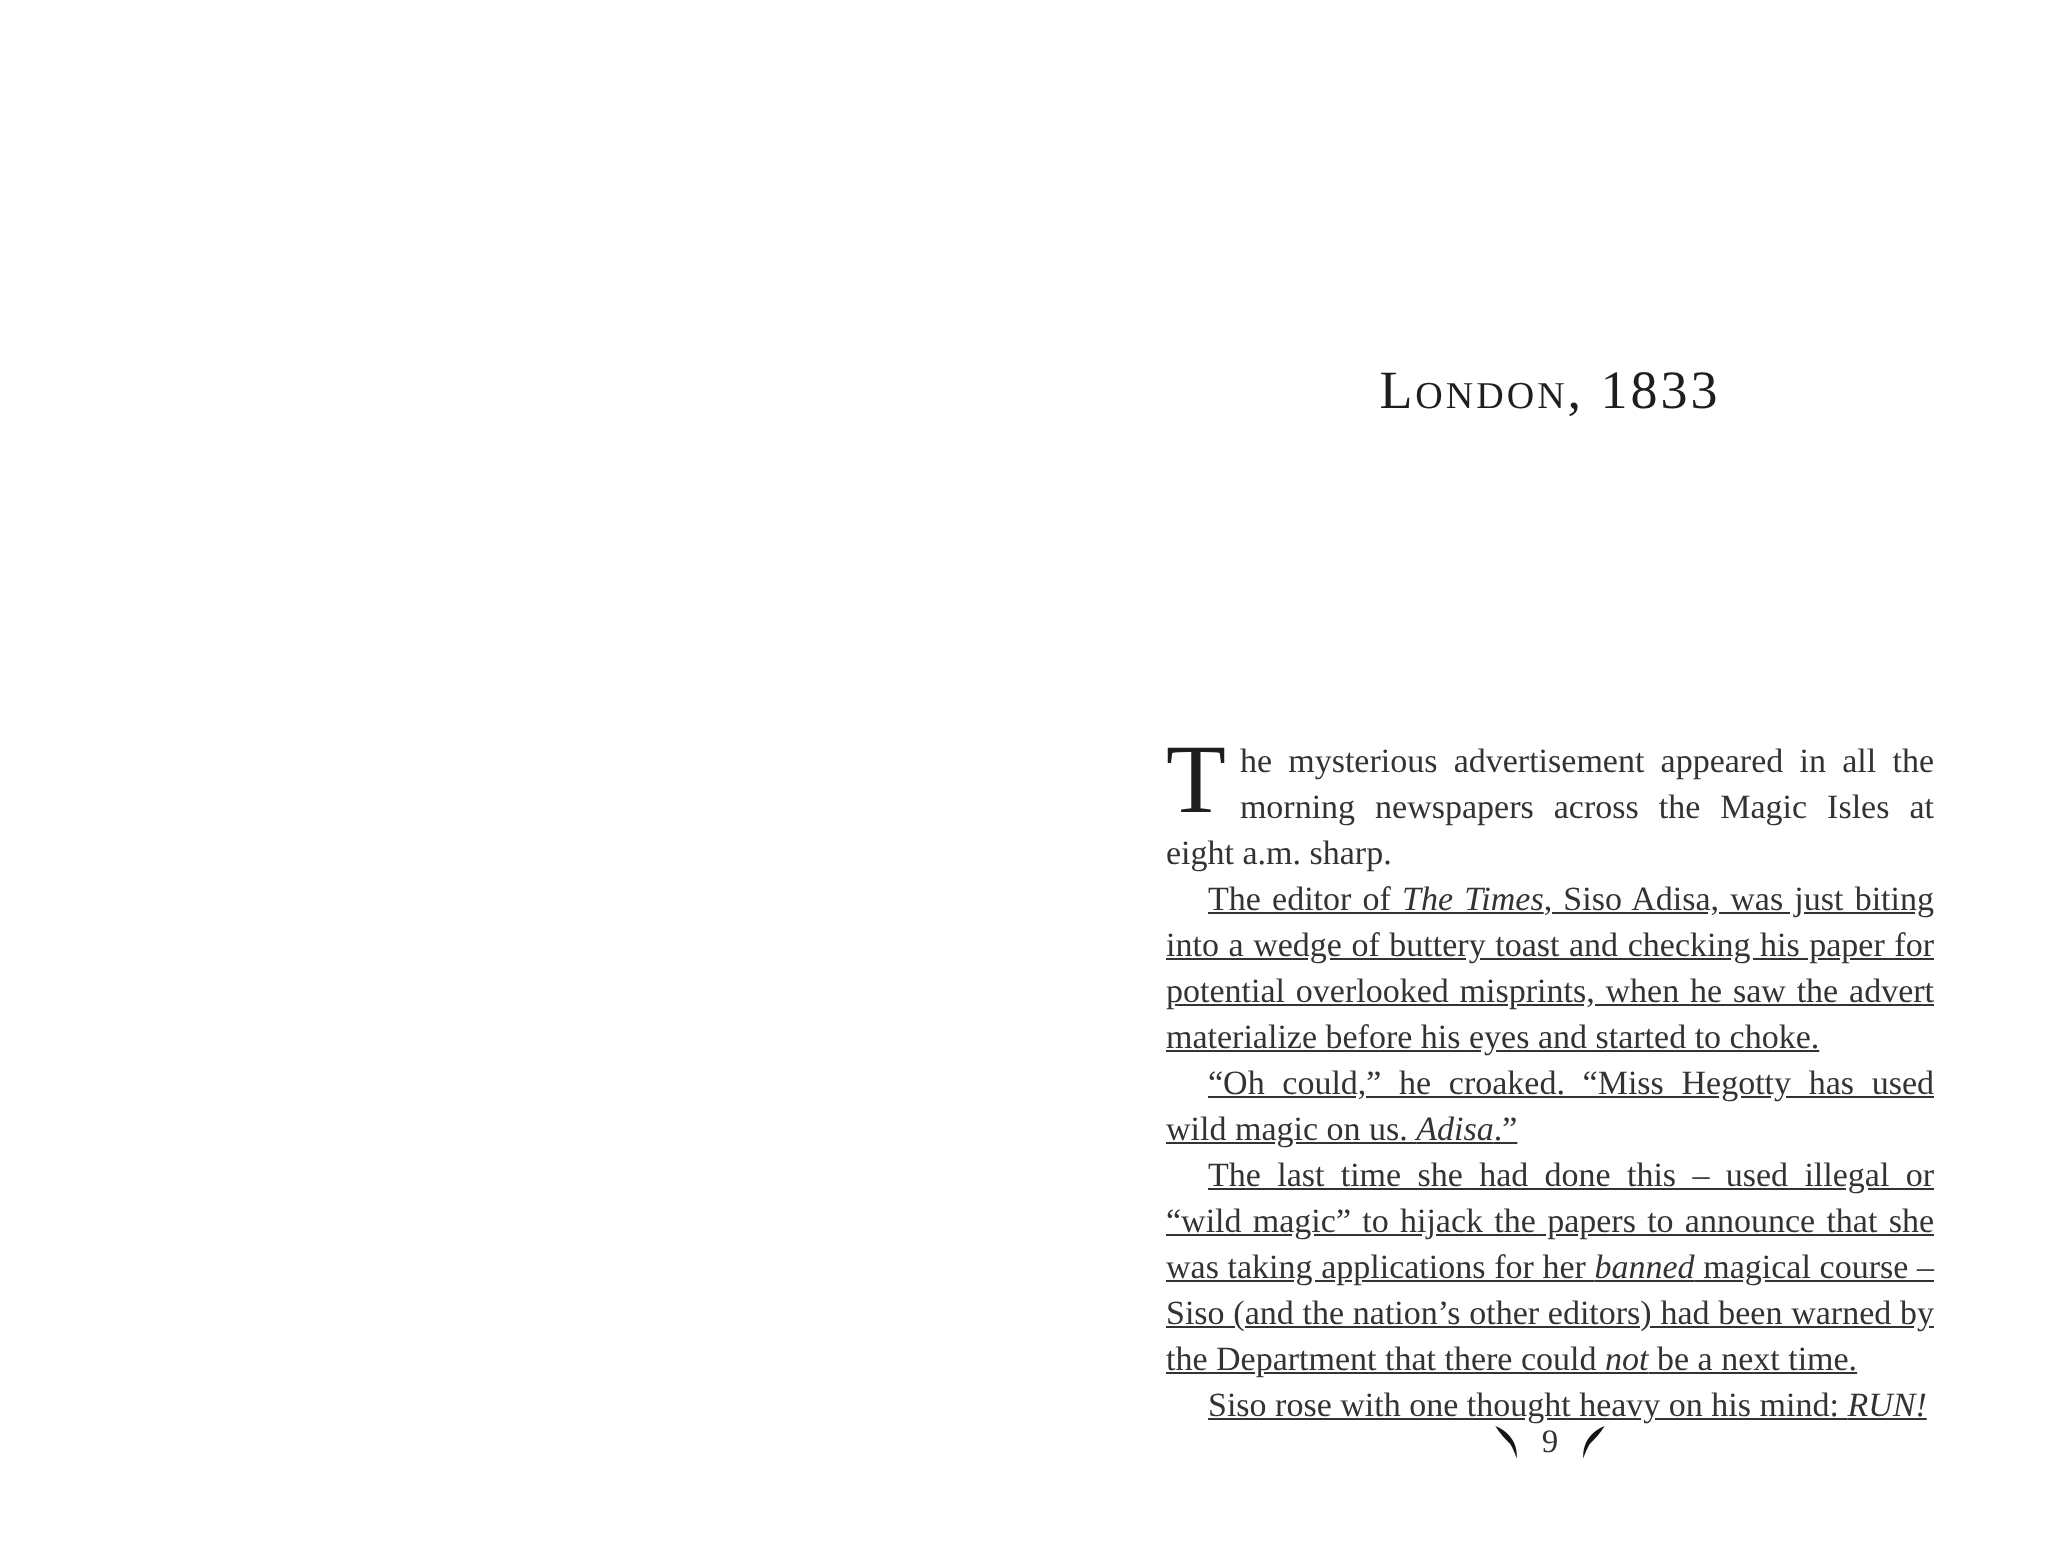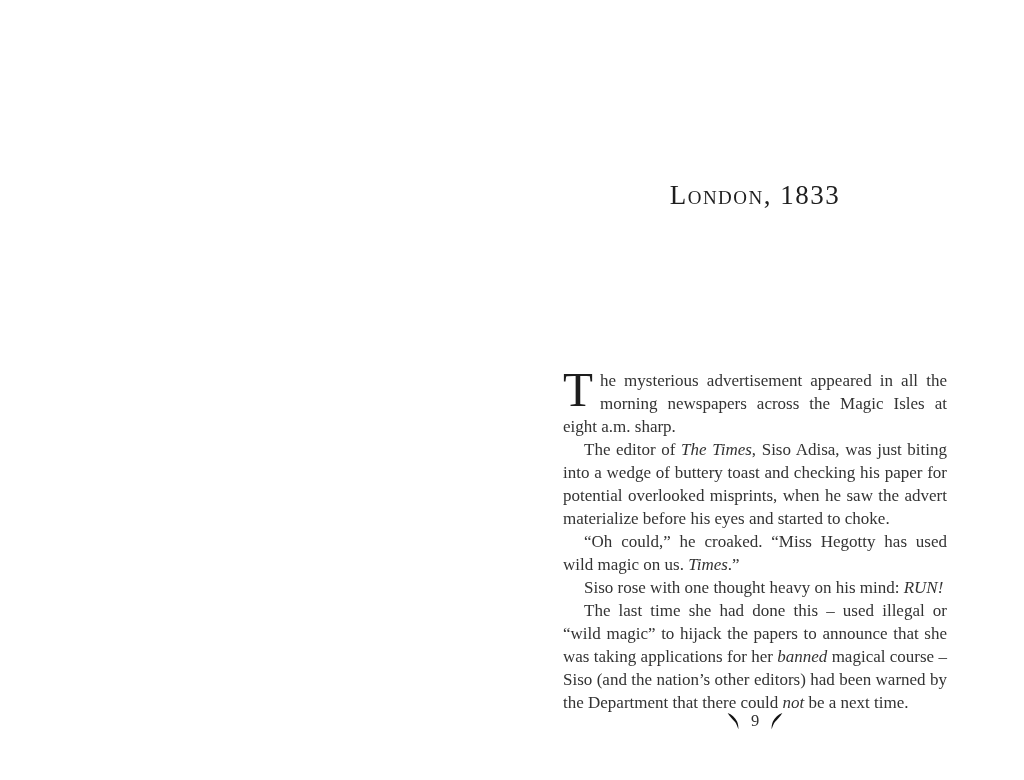--- a/index.html
+++ b/index.html
@@ -16,21 +16,21 @@
     font-family: "Liberation Serif", "DejaVu Serif", serif;
   }
   .page-left {
     position: absolute;
     left: 0; top: 0;
     width: 512px; height: 780px;
     background: #ffffff;
   }
   .page-right {
     position: absolute;
-    left: 563px; top: 0;
+    left: 583px; top: 0;
     width: 384px; height: 556px;
     background: #ffffff;
   }
   .chapter-title {
     margin: 0;
     padding-top: 179px;
     font-size: 27px;
     line-height: 33px;
     font-weight: 500;
     font-variant: small-caps;
@@ -43,20 +43,21 @@
     font-size: 17px;
     line-height: 23px;
     text-align: justify;
     color: #333333;
   }
   .text-block p {
     margin: 0;
   }
   .text-block p.indent {
     text-indent: 21px;
+    text-decoration: underline;
   }
   .drop-cap {
     float: left;
     font-size: 49px;
     line-height: 38px;
     padding: 2px 7px 0 0;
     color: #1e1e1e;
   }
   .text-block em {
     font-style: italic;
@@ -92,23 +93,23 @@
 
   <div class="page-left"></div>
 
   <div class="page-right">
 
     <h1 class="chapter-title">London, 1833</h1>
 
     <div class="text-block">
         <p><span class="drop-cap">T</span><span>he mysterious advertisement appeared in all the morning newspapers across the Magic Isles at eight a.m. sharp.</span></p>
         <p class="indent"><span>The editor of </span><em>The Times</em><span>, Siso Adisa, was just biting into a wedge of buttery toast and checking his paper for potential overlooked misprints, when he saw the advert materialize before his eyes and started to choke.</span></p>
-        <p class="indent"><span>“Oh could,” he croaked. “Miss Hegotty has used wild magic on us. </span><em>Times</em><span>.”</span></p>
+        <p class="indent"><span>“Oh could,” he croaked. “Miss Hegotty has used wild magic on us. </span><em>Adisa</em><span>.”</span></p>
+        <p class="indent"><span>The last time she had done this – used illegal or “wild magic” to hijack the papers to announce that she was taking applications for her </span><em>banned</em><span> magical course – Siso (and the nation’s other editors) had been warned by the Department that there could </span><em>not</em><span> be a next time.</span></p>
         <p class="indent"><span>Siso rose with one thought heavy on his mind: </span><em>RUN!</em></p>
-        <p class="indent"><span>The last time she had done this – used illegal or “wild magic” to hijack the papers to announce that she was taking applications for her </span><em>banned</em><span> magical course – Siso (and the nation’s other editors) had been warned by the Department that there could </span><em>not</em><span> be a next time.</span></p>
       </div>
 
     <div class="page-footer">
       <span class="ornament flip">
         <svg viewBox="0 0 20 28" xmlns="http://www.w3.org/2000/svg">
           <path d="M19 1 C13 3 7.5 8 4.5 14 C3 17.5 2.2 21.5 2.5 26 C4 21.5 5.5 18 7.5 14.8 C11.5 11 15.8 6.3 19 1 Z"></path>
         </svg>
       </span>
       <span class="page-number">9</span>
       <span class="ornament">

